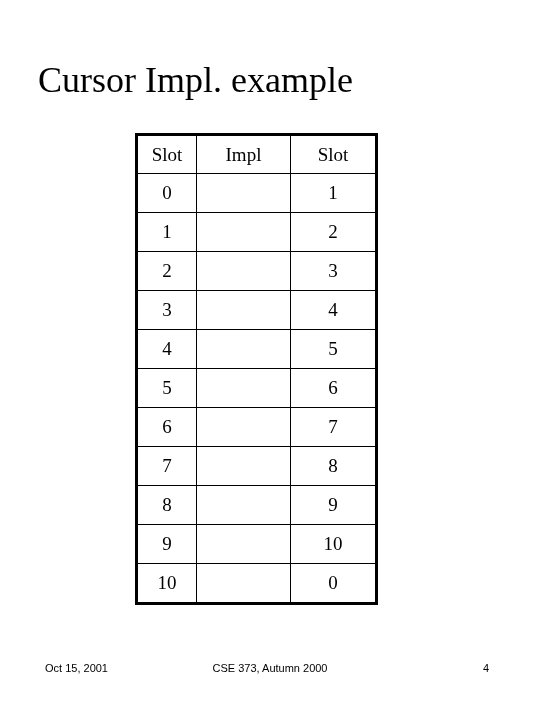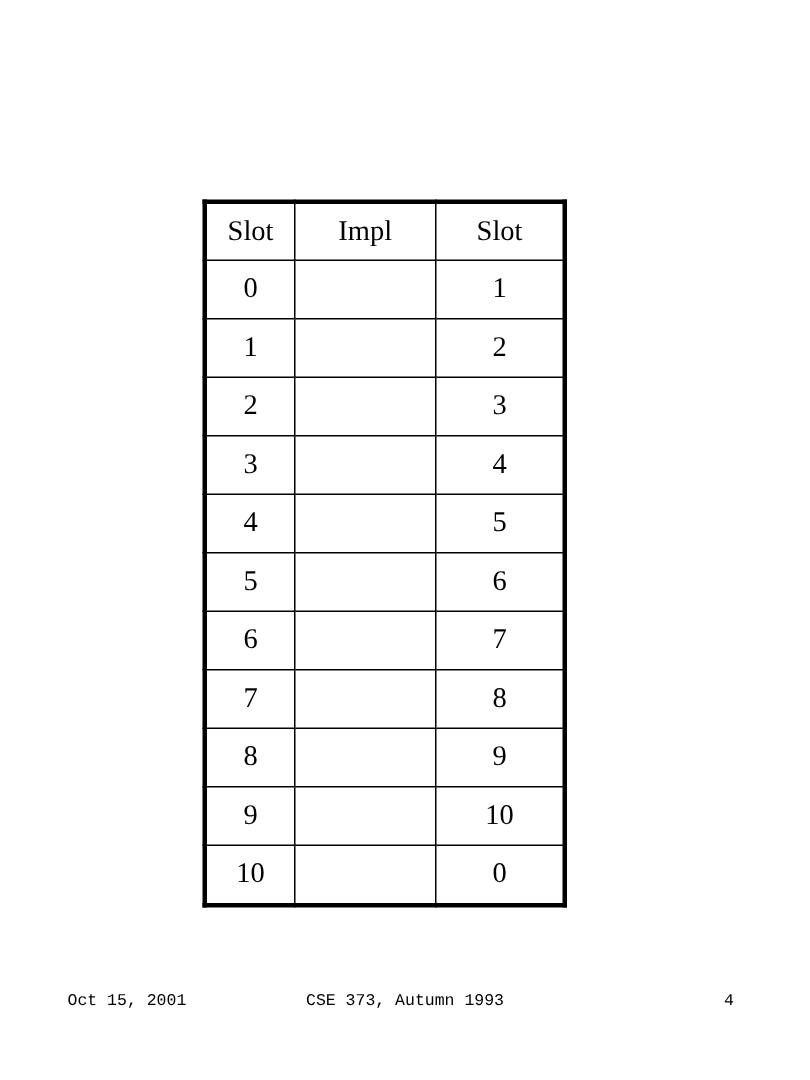--- a/index.html
+++ b/index.html
@@ -88,36 +88,37 @@
   .footer {
     position: absolute;
     left: 0;
     top: 660px;
     width: 540px;
     height: 24px;
   }
   .footer-item {
     position: absolute;
     top: 0;
-    font-family: Liberation Mono, monospace;
+    font-family: Liberation Sans, sans-serif;
     font-size: 11px;
     line-height: 16px;
     color: #000000;
     white-space: nowrap;
   }
   .footer-date  { left: 45px;  text-align: left; }
   .footer-course{ left: 0;     width: 540px; text-align: center; }
   .footer-page  { left: 0;     width: 540px; text-align: center;
                   transform: translateX(216px); }
 </style>
 </head>
 <body>
 
 <div class="slide">
 
+  <h1 class="slide-title">Cursor Impl. example</h1>
 
   <div class="table-wrap">
     <table class="cursor-table">
       <colgroup>
         <col class="col-slot">
         <col class="col-data">
         <col class="col-next">
       </colgroup>
       <thead>
         <tr>
@@ -181,17 +182,17 @@
           <td>10</td>
           <td class="cell-empty"></td>
           <td>0</td>
         </tr>
       </tbody>
     </table>
   </div>
 
   <div class="footer">
     <div class="footer-item footer-date">Oct 15, 2001</div>
-    <div class="footer-item footer-course">CSE 373, Autumn 1993</div>
+    <div class="footer-item footer-course">CSE 373, Autumn 2000</div>
     <div class="footer-item footer-page">4</div>
   </div>
 
 </div>
 
 </body></html>

